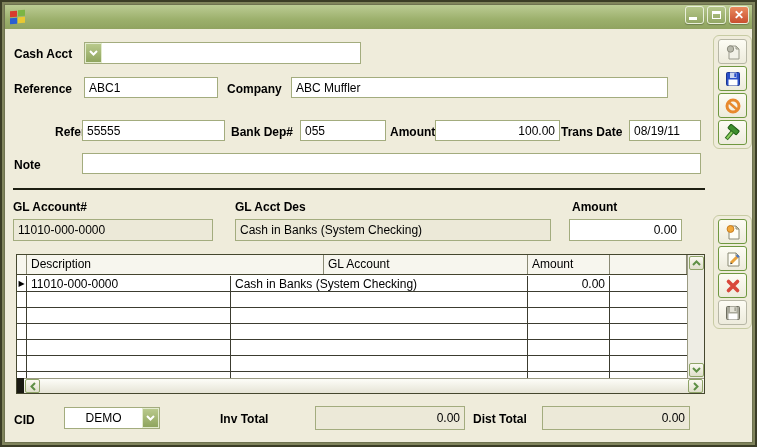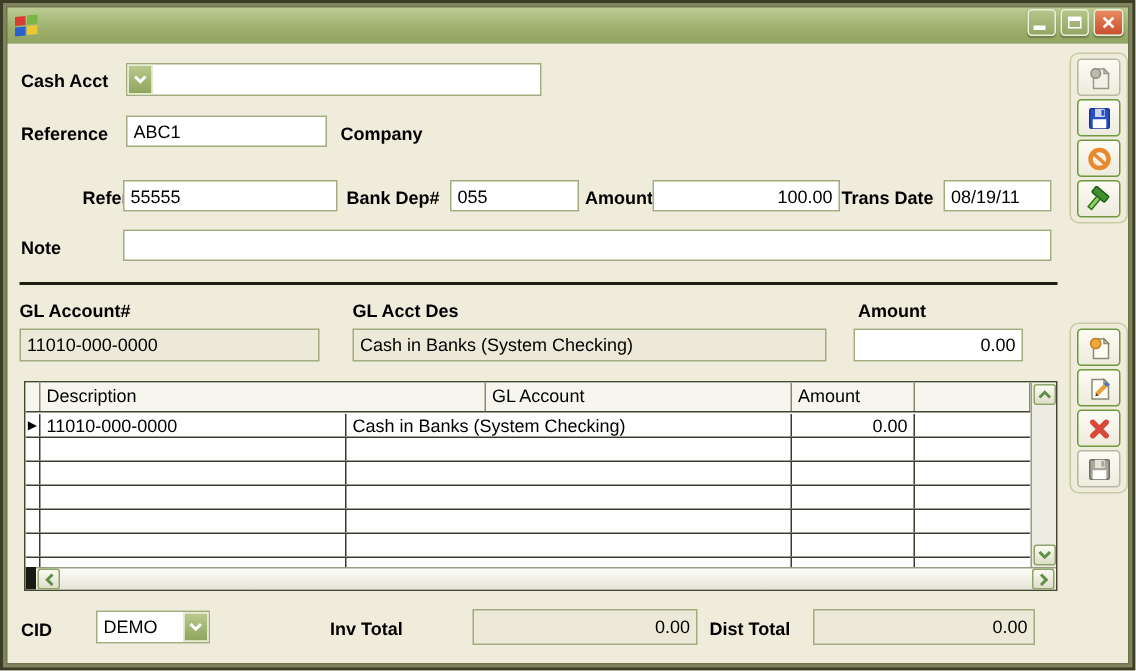--- a/index.html
+++ b/index.html
@@ -132,20 +132,21 @@
       <span class="cbtn">
         <svg width="9" height="6">
             <polyline points="1,1 4.5,4.5 8,1" fill="none" stroke="#fff" stroke-width="2"></polyline>
           </svg>
       </span>
     </div>
 
     <span class="lbl" style="left:9px; top:53px;">Reference</span>
     <input class="field" style="left: 79px; top: 48px; width: 134px;" value="ABC1">
     <span class="lbl" style="left:222px; top:53px;">Company</span>
+    <input class="field" style="left: 286px; top: 48px; width: 377px;" value="ABC Muffler">
 
     <span class="lbl" style="left:9px; top:96px;padding-left:41px;">Reference #</span>
     <input class="field" style="left: 77px; top: 91px; width: 143px;" value="55555">
     <span class="lbl" style="left:226px; top:96px;">Bank Dep#</span>
     <input class="field" style="left: 295px; top: 91px; width: 86px;" value="055">
     <span class="lbl" style="left:385px; top:96px;">Amount</span>
     <input class="field num" style="left: 430px; top: 91px; width: 125px;" value="100.00">
     <span class="lbl" style="left:556px; top:96px;">Trans Date</span>
     <input class="field" style="left: 624px; top: 91px; width: 72px;" value="08/19/11">
 
@@ -241,21 +242,21 @@
         </div>
         <div class="sbtn sb-rt">
           <svg width="6" height="9">
               <polyline points="1,1 4.5,4.5 1,8" fill="none" stroke="#5e8f45" stroke-width="2"></polyline>
             </svg>
         </div>
       </div>
     </div>
 
     <span class="lbl" style="left:9px; top:384px;">CID</span>
-    <div class="combo" style="left:59px; top:378px; width:76px;">
+    <div class="combo" style="left:59px; top:378px; width:96px;text-align:center;">
       <span class="val">DEMO</span>
       <span class="cbtn">
         <svg width="9" height="6">
             <polyline points="1,1 4.5,4.5 8,1" fill="none" stroke="#fff" stroke-width="2"></polyline>
           </svg>
       </span>
     </div>
     <span class="lbl footer-lbl" style="left:215px; top:383px;">Inv Total</span>
     <input class="field ro num" style="left: 310px; top: 377px; width: 150px; height: 24px;" readonly="" value="0.00">
     <span class="lbl footer-lbl" style="left:468px; top:383px;">Dist Total</span>

